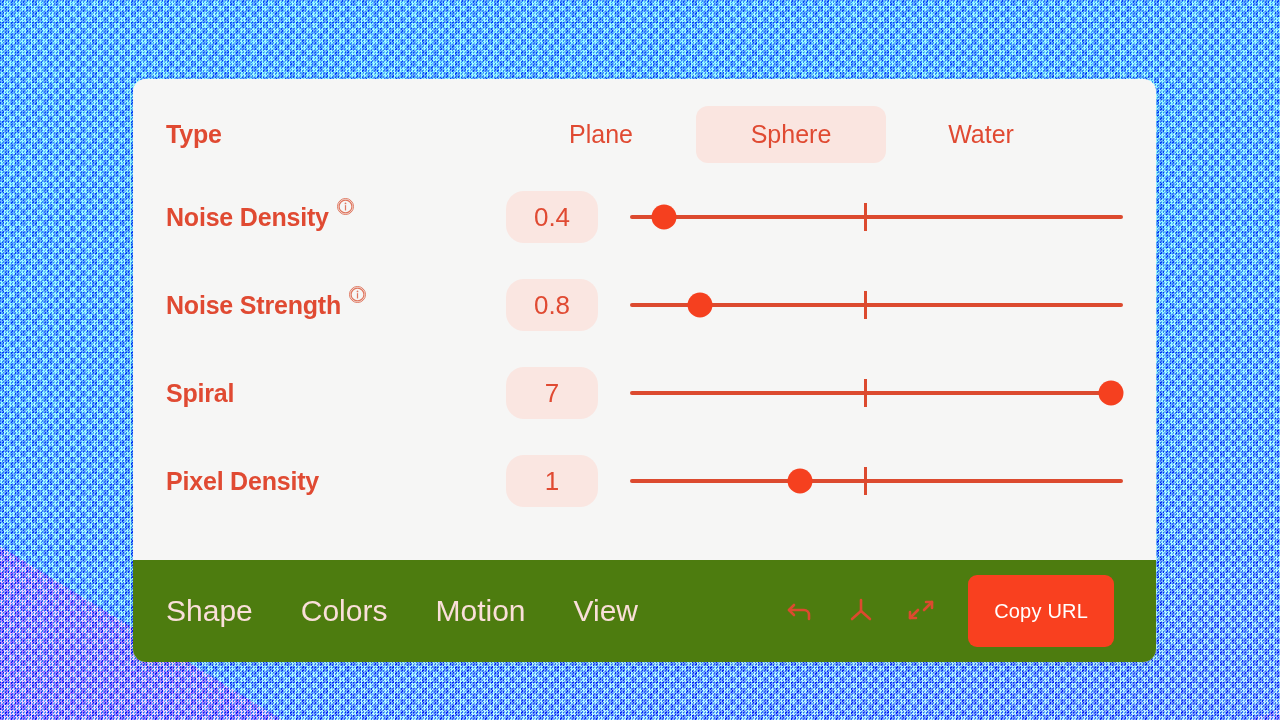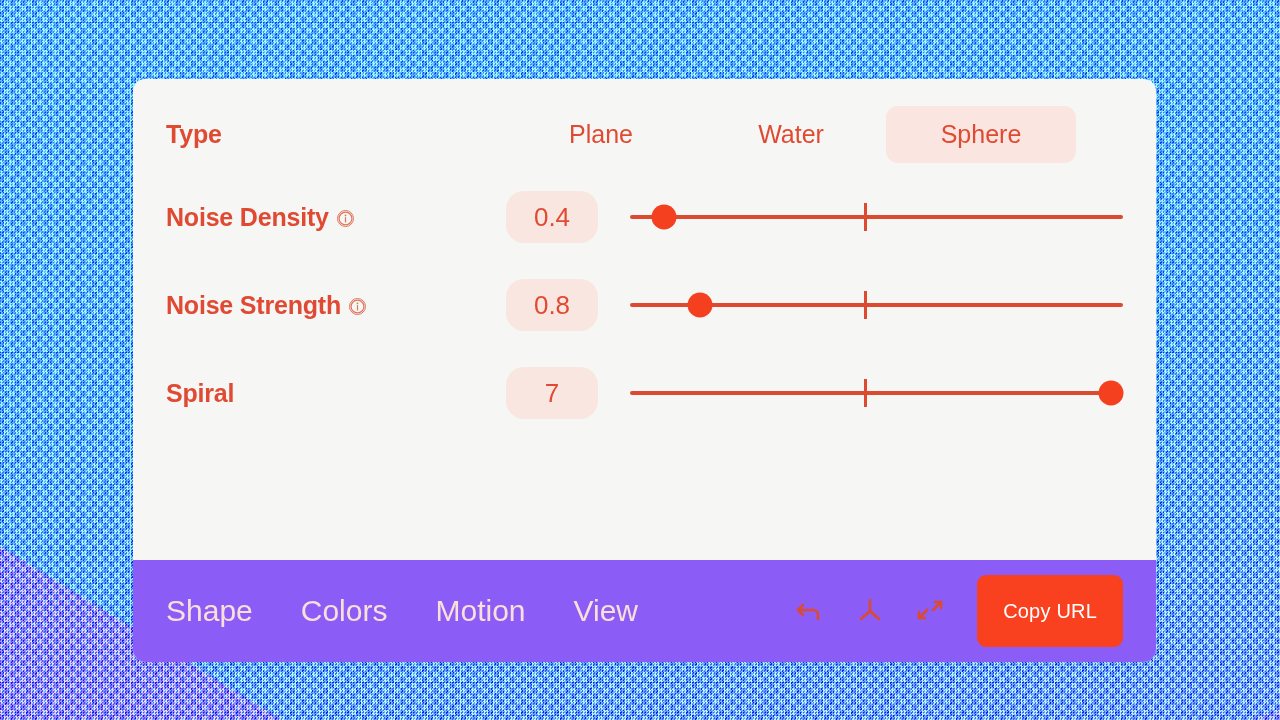--- a/index.html
+++ b/index.html
@@ -107,21 +107,21 @@
   .row.slider-row { height: 88px; }
 
   .row-label {
     width: 340px;
     flex: 0 0 340px;
     color: #e04a32;
     font-size: 25px;
     font-weight: bold;
     letter-spacing: -.2px;
     display: flex;
-    align-items: flex-end;
+    align-items: flex-start;
     gap: 8px;
     white-space: nowrap;
   }
 
   .info-icon {
     display: inline-flex;
     align-items: center;
     justify-content: center;
     width: 17px;
     height: 17px;
@@ -211,24 +211,24 @@
     width: 25px;
     height: 25px;
     border-radius: 50%;
     background: #f5401f;
     transform: translate(-50%, -50%);
   }
 
   
   .panel-footer {
     height: 102px;
-    background: #8b5cf6;
-    display: flex;
-    align-items: center;
-    padding: 0 33px 0 33px;
+    background: #4d7c0f;
+    display: flex;
+    align-items: center;
+    padding: 0 42px 0 33px;
   }
   .tabs { display: flex; align-items: center; }
   .tab {
     color: #fadfd9;
     font-size: 30px;
     font-weight: normal;
     padding: 0 0;
     margin-right: 48px;
     cursor: pointer;
     background: none;
@@ -283,22 +283,22 @@
   <div class="panel">
 
     <div class="panel-body">
 
       <div class="row type-row">
         <div class="row-label">
           <span>Type</span>
         </div>
         <div class="type-options">
           <button class="type-opt">Plane</button>
+          <button class="type-opt active">Sphere</button>
           <button class="type-opt">Water</button>
-          <button class="type-opt active">Sphere</button>
         </div>
       </div>
 
       <div class="row slider-row">
         <div class="row-label">
           <span>Noise Density</span>
           <span class="info-icon">
             <svg width="17" height="17" viewBox="0 0 17 17">
               <circle cx="8.5" cy="8.5" r="7.3" fill="none" stroke="#e0775f" stroke-width="1.4"></circle>
               <circle cx="8.5" cy="5" r="1" fill="#e0775f"></circle>
@@ -338,20 +338,31 @@
           <span>Spiral</span>
         </div>
         <div class="value-badge">7</div>
         <div class="slider">
           <div class="slider-track"></div>
           <div class="slider-tick" style="left: 47.5%;"></div>
           <div class="slider-thumb" style="left:97.5%"></div>
         </div>
       </div>
 
+      <div class="row slider-row">
+        <div class="row-label">
+          <span>Pixel Density</span>
+        </div>
+        <div class="value-badge">1</div>
+        <div class="slider">
+          <div class="slider-track"></div>
+          <div class="slider-tick" style="left: 47.5%;"></div>
+          <div class="slider-thumb" style="left:34.5%"></div>
+        </div>
+      </div>
 
     </div>
 
     <div class="panel-footer">
       <div class="tabs">
         <button class="tab active">Shape</button>
         <button class="tab">Colors</button>
         <button class="tab">Motion</button>
         <button class="tab">View</button>
       </div>

